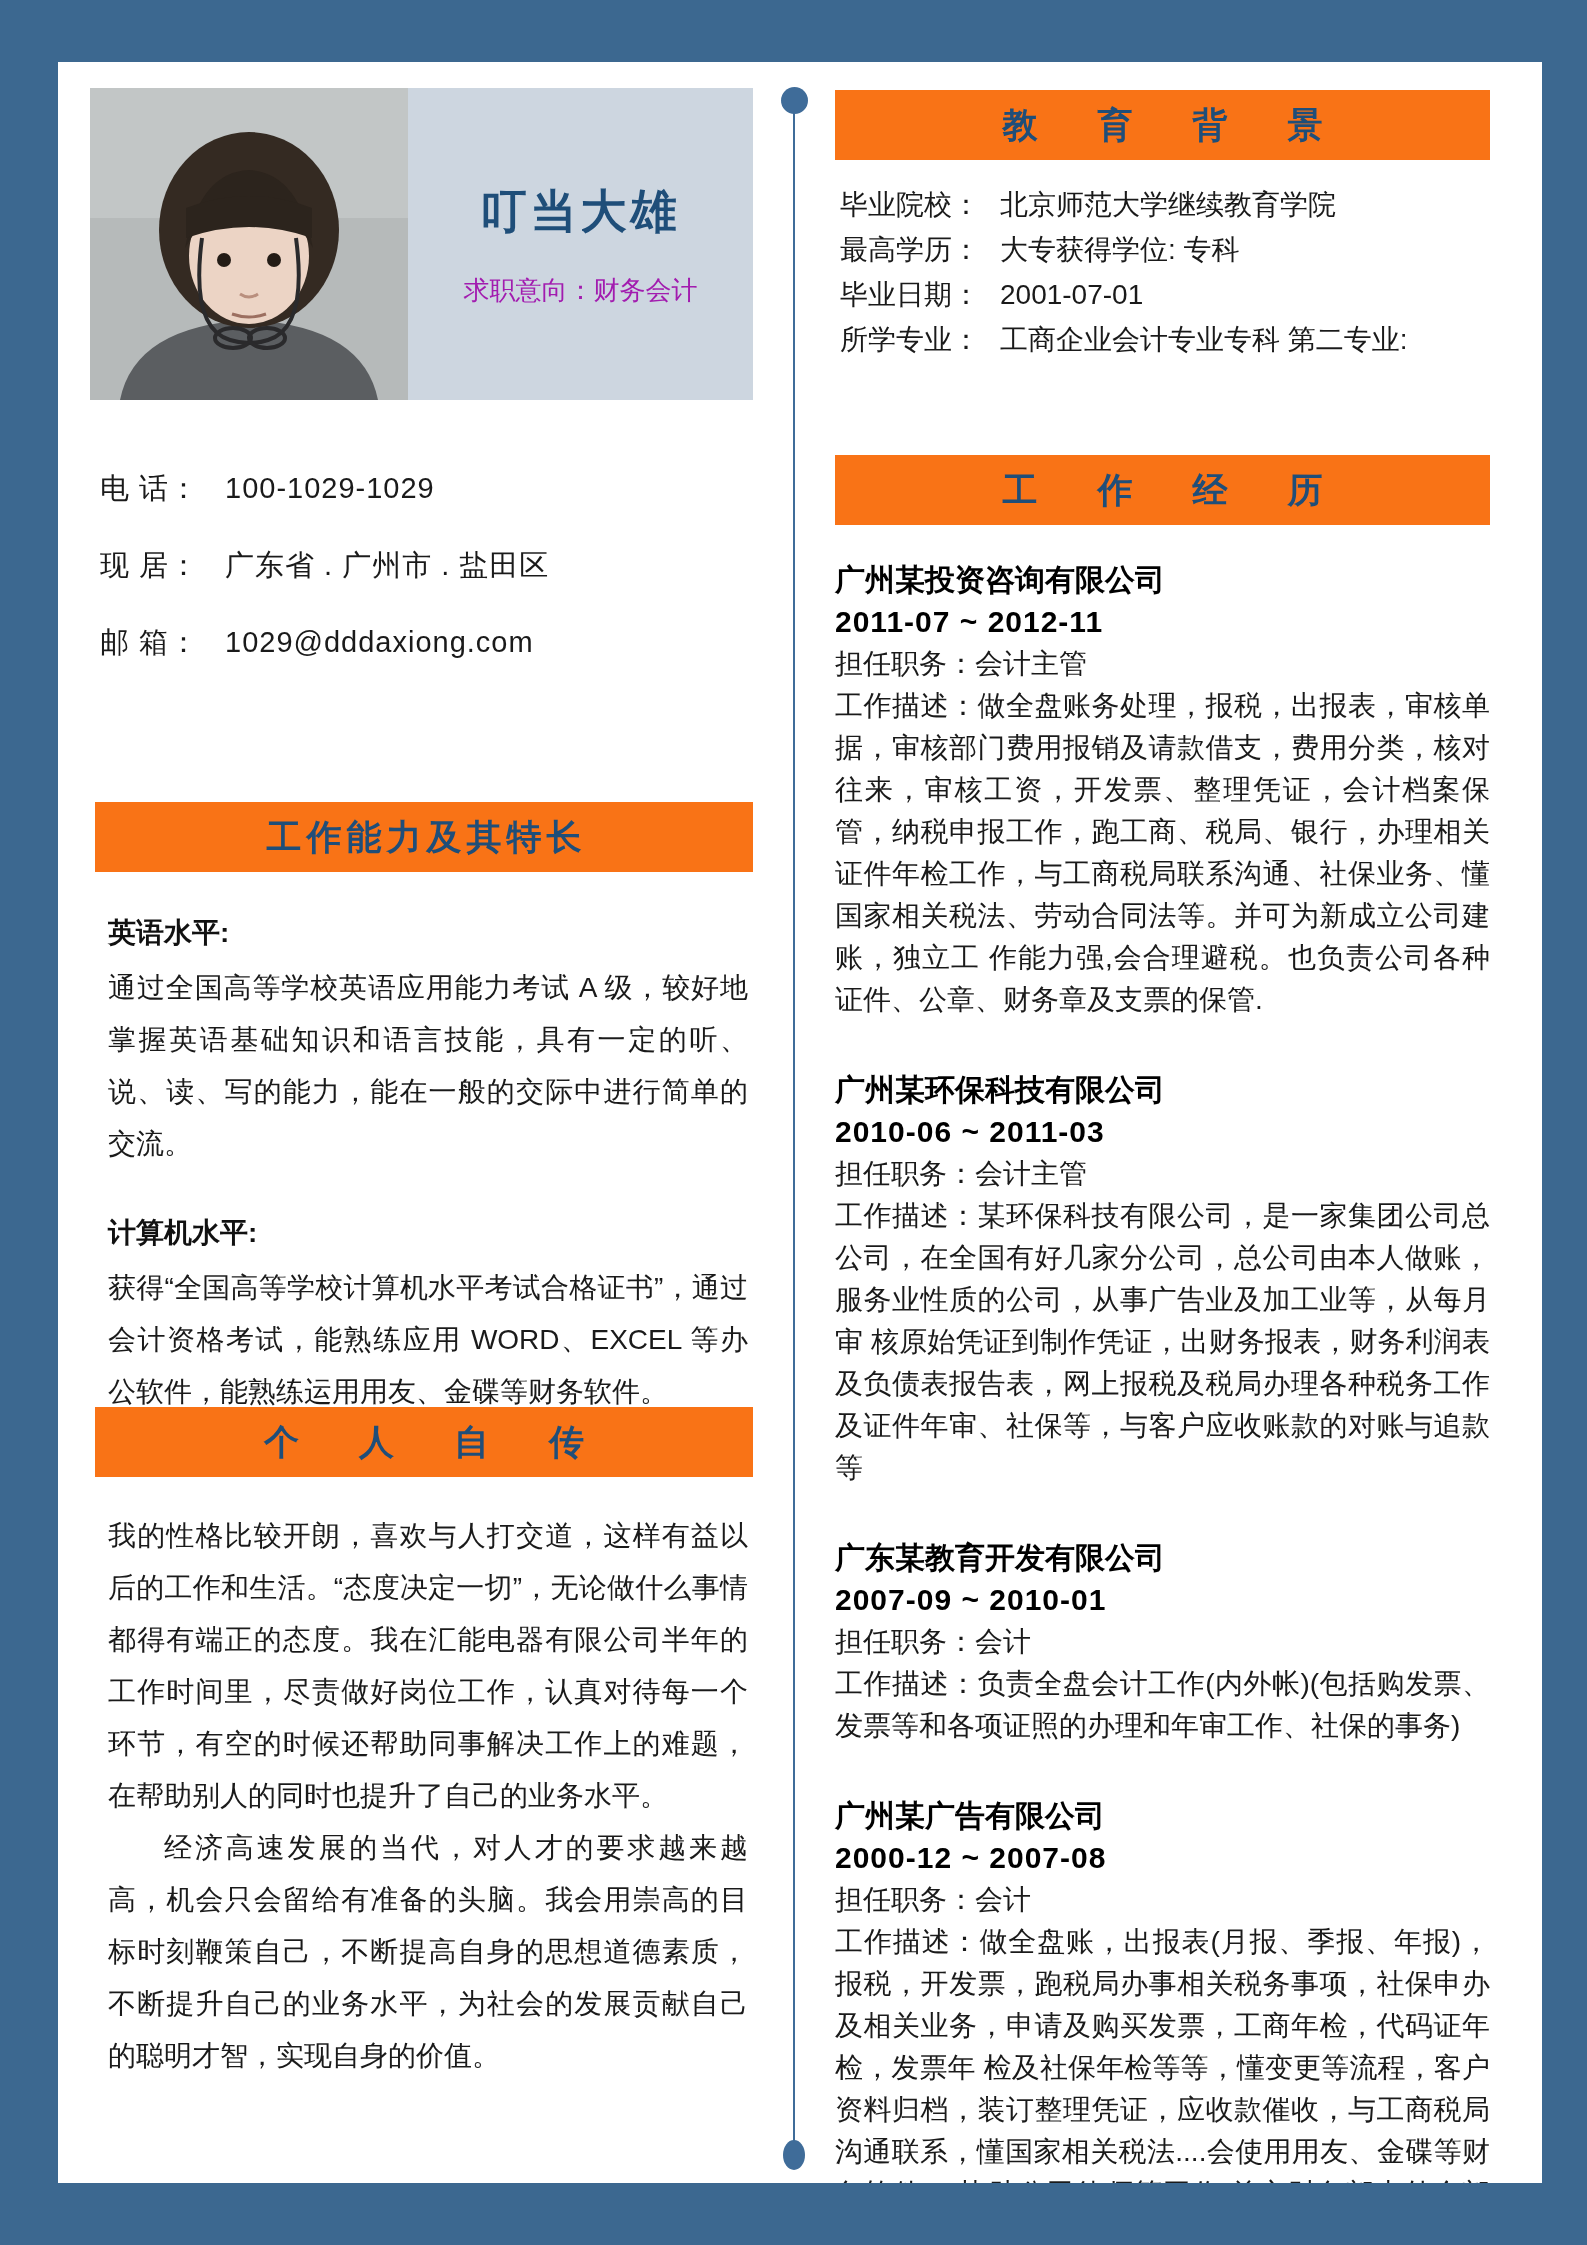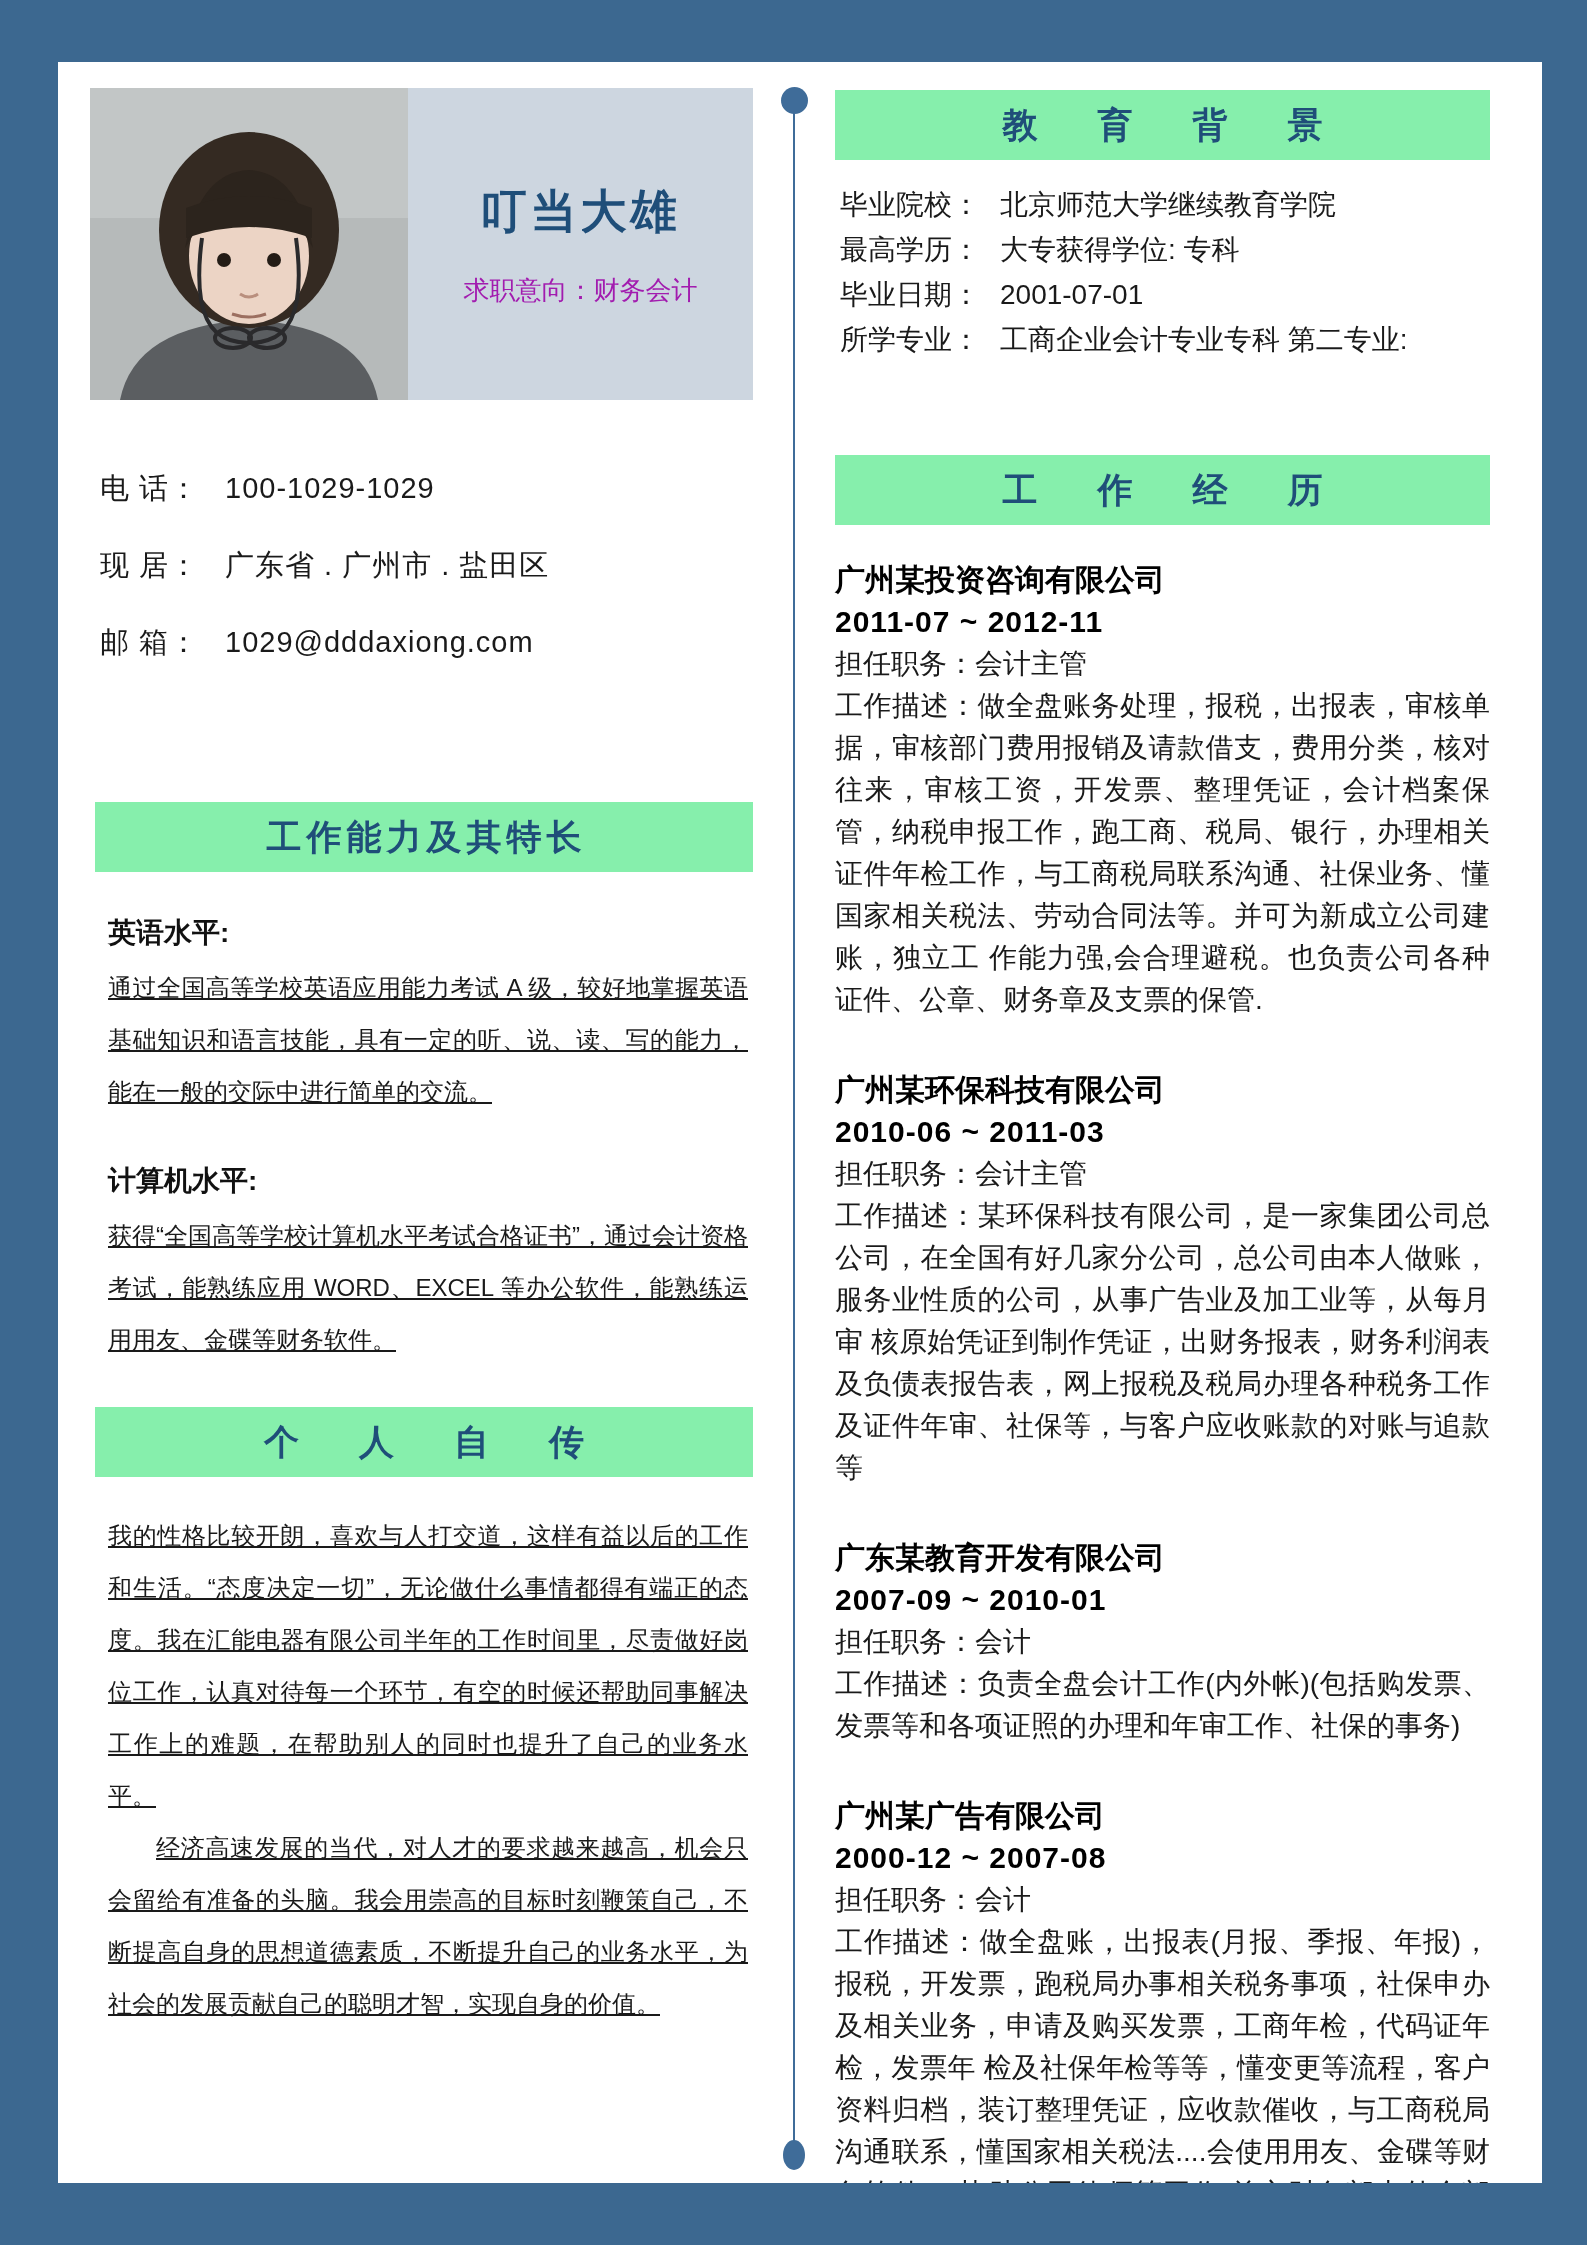--- a/index.html
+++ b/index.html
@@ -16,33 +16,33 @@
   .name{font-size:46px;font-weight:bold;color:#1f4e79;letter-spacing:4px;}
   .intent{font-size:26px;color:#a21caf;}
 
   
   .contact{position:absolute;left:42px;top:388px;width:650px;}
   .contact-row{height:77px;display:flex;align-items:center;font-size:29px;color:#1a1a1a;}
   .c-label{display:inline-block;width:125px;letter-spacing:1px;}
   .c-value{letter-spacing:1px;}
 
   
-  .bar{position:absolute;height:70px;background:#86efac;display:flex;align-items:center;justify-content:center;color:#1f4e79;font-weight:bold;}
+  .bar{position:absolute;height:70px;background:#f97316;display:flex;align-items:center;justify-content:center;color:#1f4e79;font-weight:bold;}
   .bar span{font-size:35px;}
   .ls-small span{letter-spacing:5px;padding-left:5px;}
   .ls-wide span{letter-spacing:60px;padding-left:60px;}
   .skills-bar{left:37px;top:740px;width:658px;}
   .bio-bar{left:37px;top:1345px;width:658px;}
   .edu-bar{left:777px;top:28px;width:655px;}
   .work-bar{left:777px;top:393px;width:655px;}
 
   
   .skills-body{position:absolute;left:50px;top:852px;width:640px;}
   .skill-heading{font-size:28px;font-weight:bold;color:#111;margin:0 0 10px 0;}
-  .body-text{font-size:24px;line-height:52px;color:#1a1a1a;text-align:justify;margin:0;text-decoration:underline;}
+  .body-text{font-size:28px;line-height:52px;color:#1a1a1a;text-align:justify;margin:0;}
   .skill-block{margin-bottom:44px;}
   .bio-body{position:absolute;left:50px;top:1448px;width:640px;}
   .bio-body .indent{text-indent:2em;}
 
   
   .divider-line{position:absolute;left:735px;top:40px;width:2px;height:2052px;background:#3f6c99;}
   .dot{position:absolute;background:#3f6c99;border-radius:50%;}
   .dot-top{left:723px;top:25px;width:27px;height:27px;}
   .dot-bottom{left:725px;top:2078px;width:22px;height:30px;}
 

